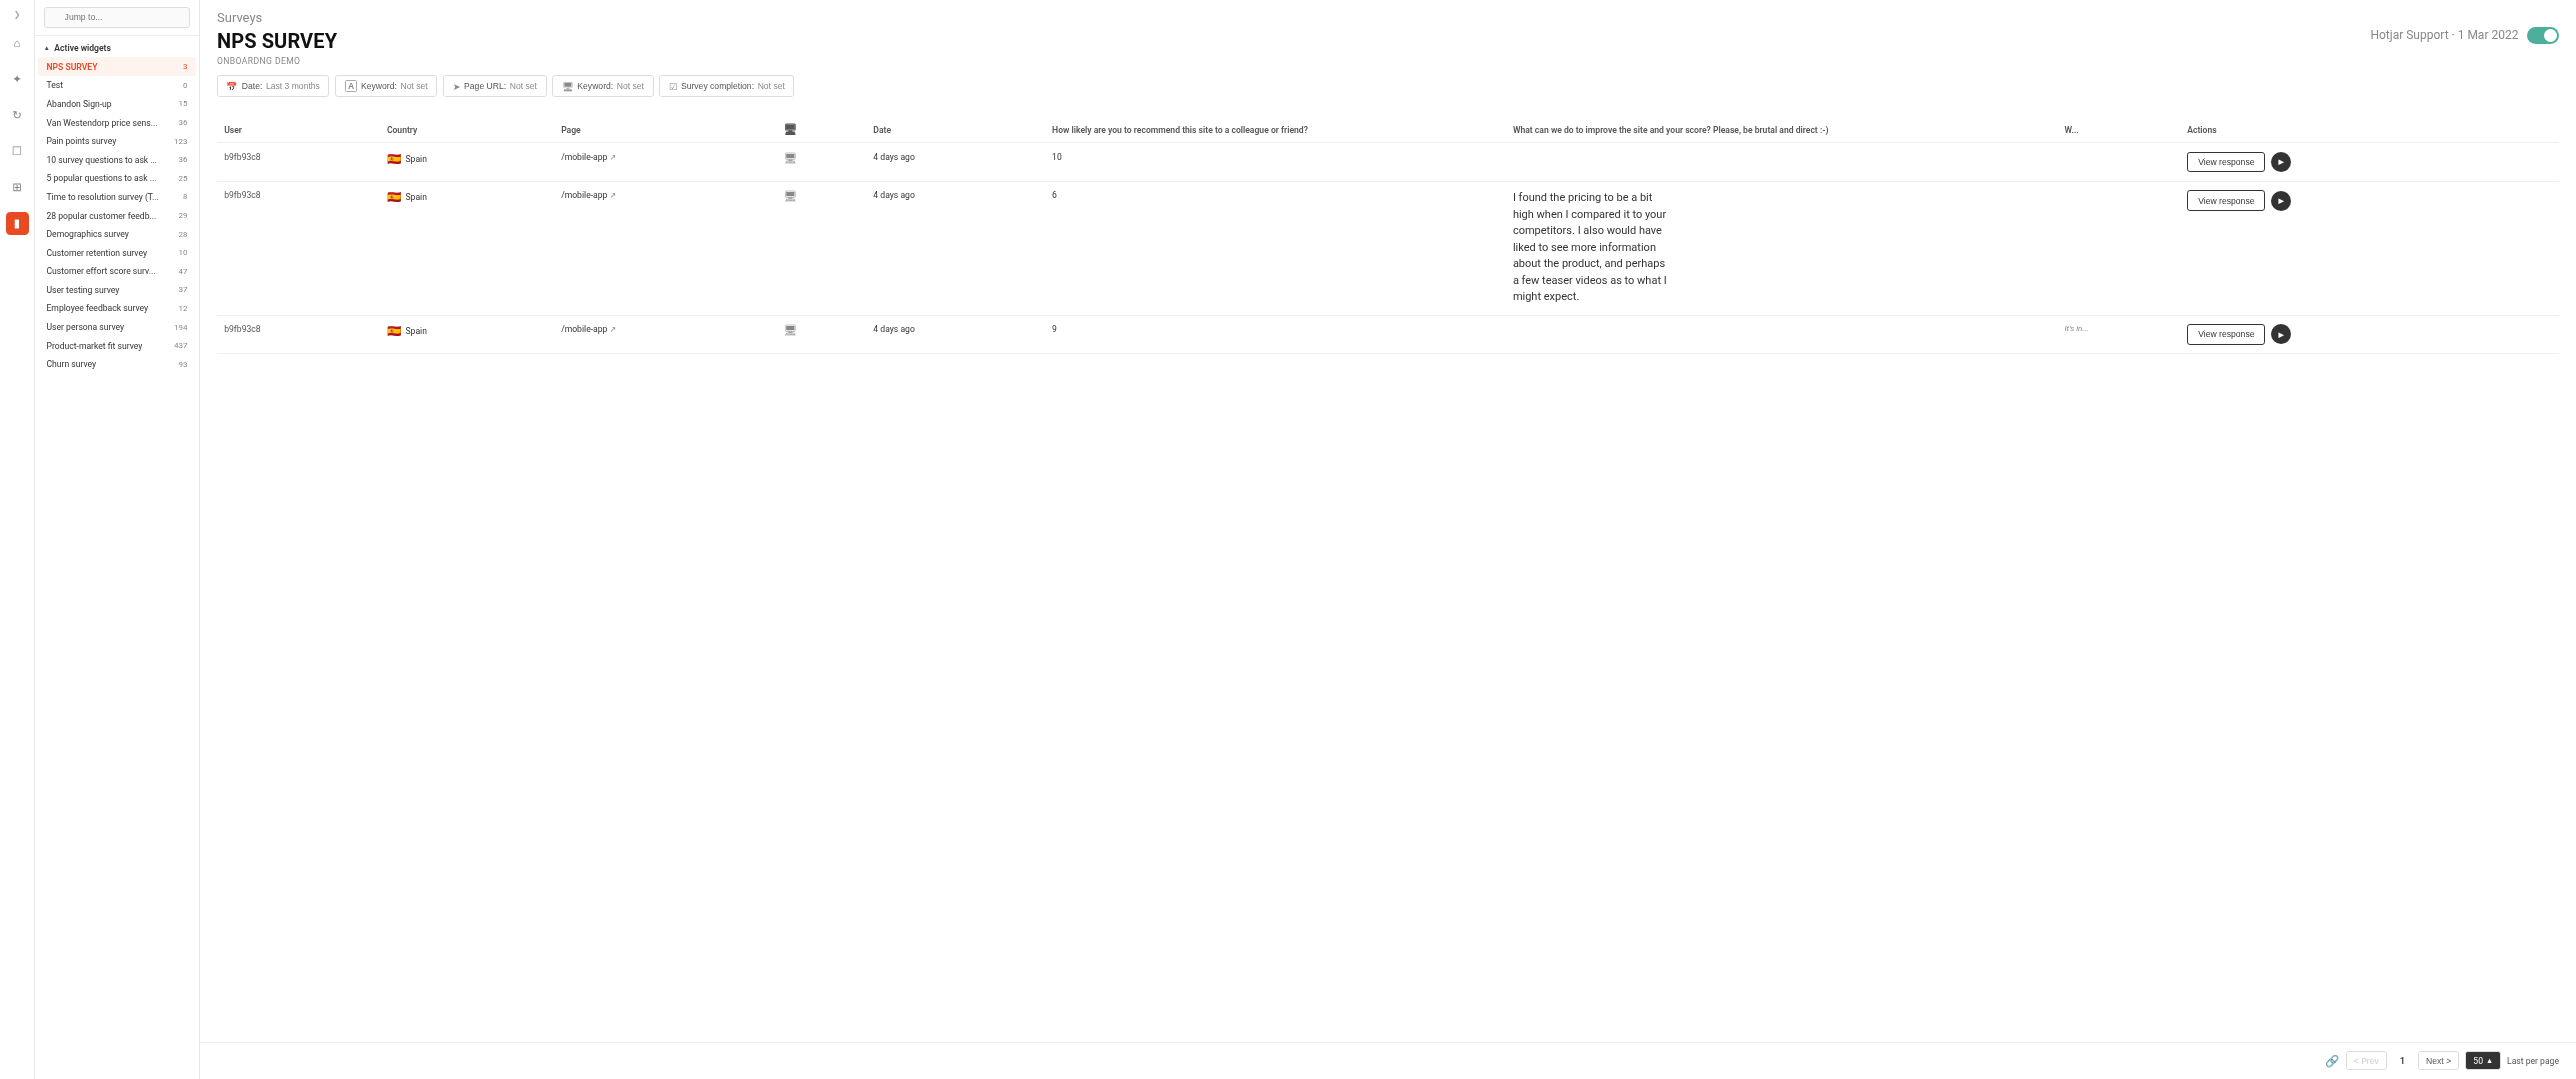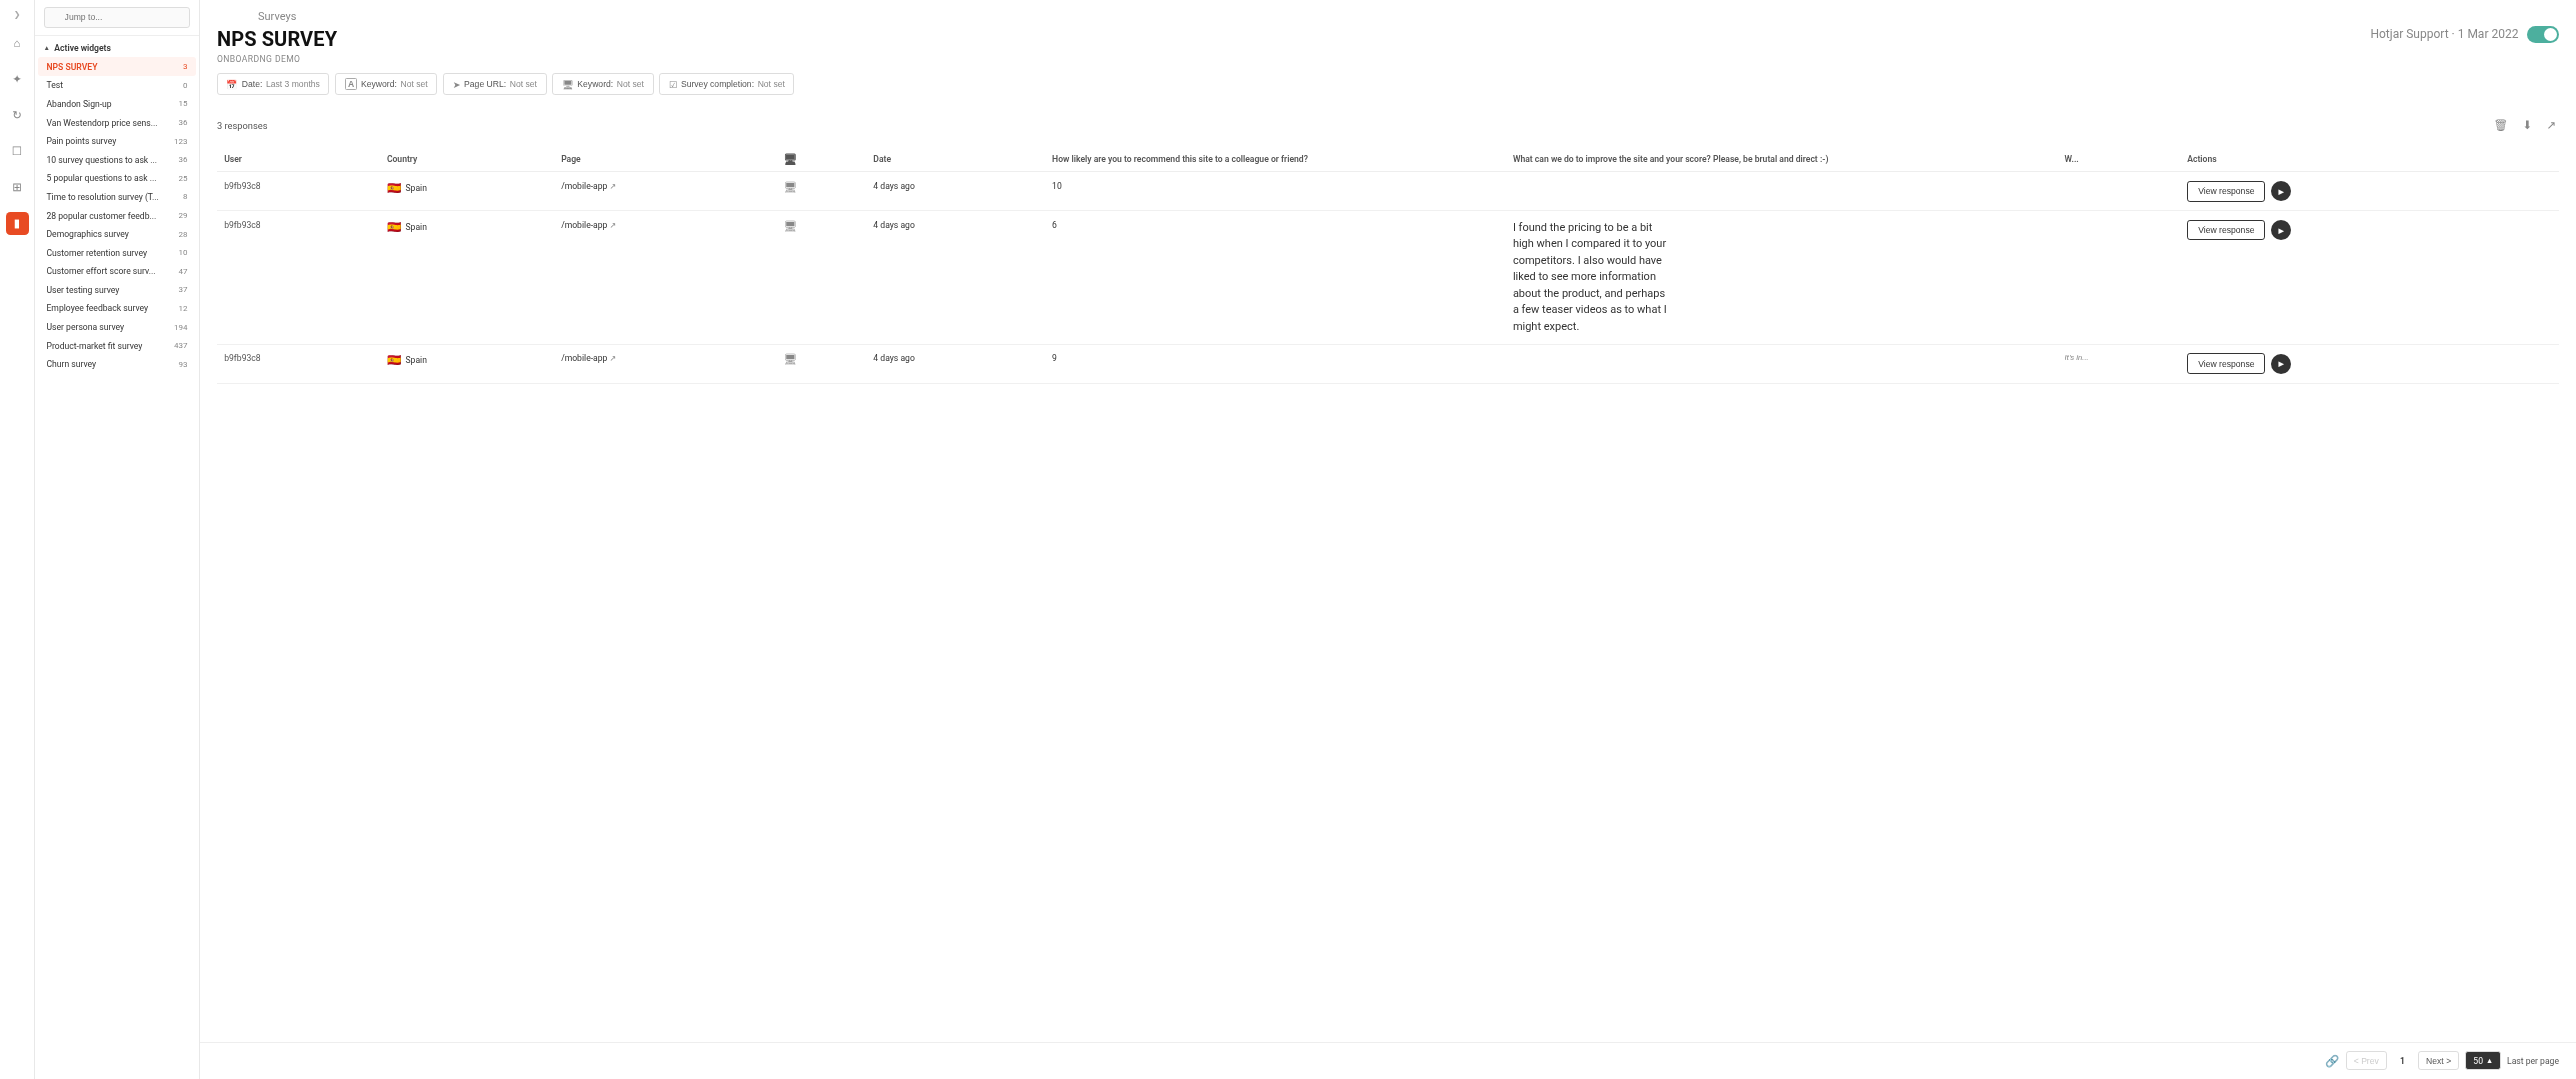--- a/index.html
+++ b/index.html
@@ -118,24 +118,23 @@
 
     
     .topbar {
       display: flex;
       align-items: center;
       justify-content: space-between;
       padding: 10px 17px 0 17px;
     }
     .topbar-left {}
     .breadcrumb {
-      font-size: 11px;
+      font-size: 13px;
       color: #888;
       margin-bottom: 4.3px;
-      margin-left: 41px;
     }
     .survey-title {
       font-size: 20px;
       font-weight: 700;
       color: #111;
       letter-spacing: 0.1px;
     }
     .survey-subtitle {
       font-size: 8.6px;
       color: #888;
@@ -496,28 +495,20 @@
     </button>
     <button class="filter-btn">
       <span class="filter-icon">☑</span>
       <span class="filter-label">Survey completion:</span>
       <span class="filter-value">Not set</span>
     </button>
   </div>
 
 
   <div class="content">
-    <div class="response-header">
-      <span class="response-count">3 responses</span>
-      <div class="response-actions">
-        <button class="action-icon-btn" title="Delete">🗑</button>
-        <button class="action-icon-btn" title="Download">⬇</button>
-        <button class="action-icon-btn" title="Share">↗</button>
-      </div>
-    </div>
 
     <table class="responses-table">
       <thead>
         <tr>
           <th>User</th>
           <th>Country</th>
           <th>Page</th>
           <th style="font-size:10.8px;">🖥</th>
           <th>Date</th>
           <th class="th-long" style="max-width:144px;">How likely are you to recommend this site to a colleague or friend?</th>

